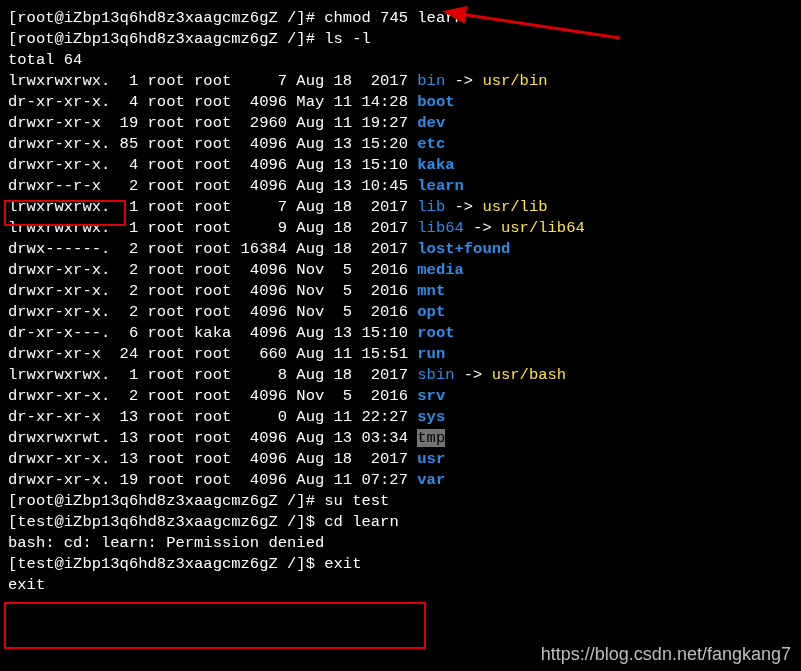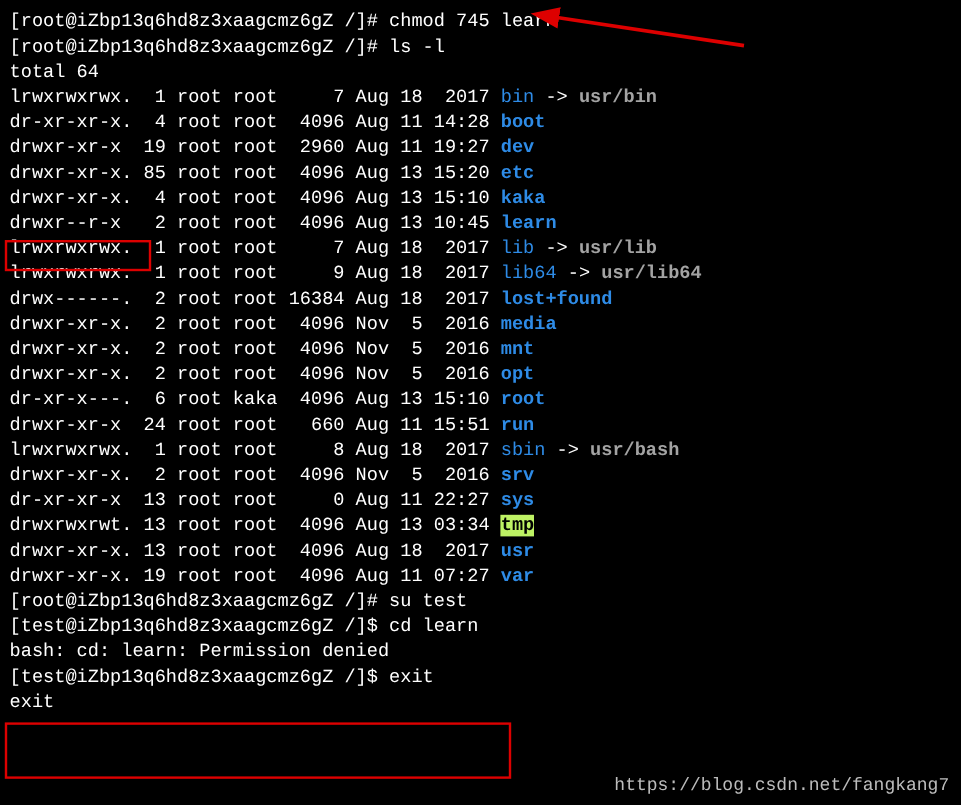--- a/index.html
+++ b/index.html
@@ -12,36 +12,36 @@
     line-height: 21px;
     width: 801px;
     height: 671px;
     box-sizing: border-box;
     position: relative;
     overflow: hidden;
   }
   .line { white-space: pre; }
   .dir { color: #2e8be6; font-weight: bold; text-align: right; }
   .link { color: #2e8be6; font-weight: normal; }
-  .linktgt { color: #a3a3a3; font-weight: bold; }
-  .tmp { background: #bef264; color: #000; font-weight: bold; }
+  .linktgt { color: #fde047; font-weight: normal; }
+  .tmp { background: #737373; color: #000; font-weight: normal; }
   .arrow-svg { position: absolute; left: 370px; top: 2px; pointer-events: none; }
   .box1 { position: absolute; border: 2px solid #d00; left: 4px; top: 200px; width: 118px; height: 22px; pointer-events:none;}
   .box2 { position: absolute; border: 2px solid #d00; left: 4px; top: 602px; width: 418px; height: 43px; pointer-events:none;}
-  .watermark { position: absolute; right: 10px; bottom: 6px; color: #ddd; font-family: Liberation Mono, monospace; font-size: 15px; opacity:0.85;}
+  .watermark { position: absolute; right: 10px; bottom: 6px; color: #ddd; font-family: Liberation Sans, sans-serif; font-size: 18px; opacity:0.85;}
 </style>
 </head>
 <body>
 
 <div id="term">
     <div class="line"><span>[root@iZbp13q6hd8z3xaagcmz6gZ /]# </span><span>chmod 745 learn</span></div>
     <div class="line"><span>[root@iZbp13q6hd8z3xaagcmz6gZ /]# </span><span>ls -l</span></div>
     <div class="line"><span>total 64</span></div>
     <div class="line"><span>lrwxrwxrwx.  1 root root     7 Aug 18  2017 </span><span class="link">bin</span><span> -&gt; </span><span class="linktgt">usr/bin</span></div>
-    <div class="line"><span>dr-xr-xr-x.  4 root root  4096 Aug 11 14:28 </span><span class="dir">boot</span></div>
+    <div class="line"><span>dr-xr-xr-x.  4 root root  4096 May 11 14:28 </span><span class="dir">boot</span></div>
     <div class="line"><span>drwxr-xr-x  19 root root  2960 Aug 11 19:27 </span><span class="dir">dev</span></div>
     <div class="line"><span>drwxr-xr-x. 85 root root  4096 Aug 13 15:20 </span><span class="dir">etc</span></div>
     <div class="line"><span>drwxr-xr-x.  4 root root  4096 Aug 13 15:10 </span><span class="dir">kaka</span></div>
     <div class="line"><span>drwxr--r-x   2 root root  4096 Aug 13 10:45 </span><span class="dir">learn</span></div>
     <div class="line"><span>lrwxrwxrwx.  1 root root     7 Aug 18  2017 </span><span class="link">lib</span><span> -&gt; </span><span class="linktgt">usr/lib</span></div>
     <div class="line"><span>lrwxrwxrwx.  1 root root     9 Aug 18  2017 </span><span class="link">lib64</span><span> -&gt; </span><span class="linktgt">usr/lib64</span></div>
     <div class="line"><span>drwx------.  2 root root 16384 Aug 18  2017 </span><span class="dir">lost+found</span></div>
     <div class="line"><span>drwxr-xr-x.  2 root root  4096 Nov  5  2016 </span><span class="dir">media</span></div>
     <div class="line"><span>drwxr-xr-x.  2 root root  4096 Nov  5  2016 </span><span class="dir">mnt</span></div>
     <div class="line"><span>drwxr-xr-x.  2 root root  4096 Nov  5  2016 </span><span class="dir">opt</span></div>

